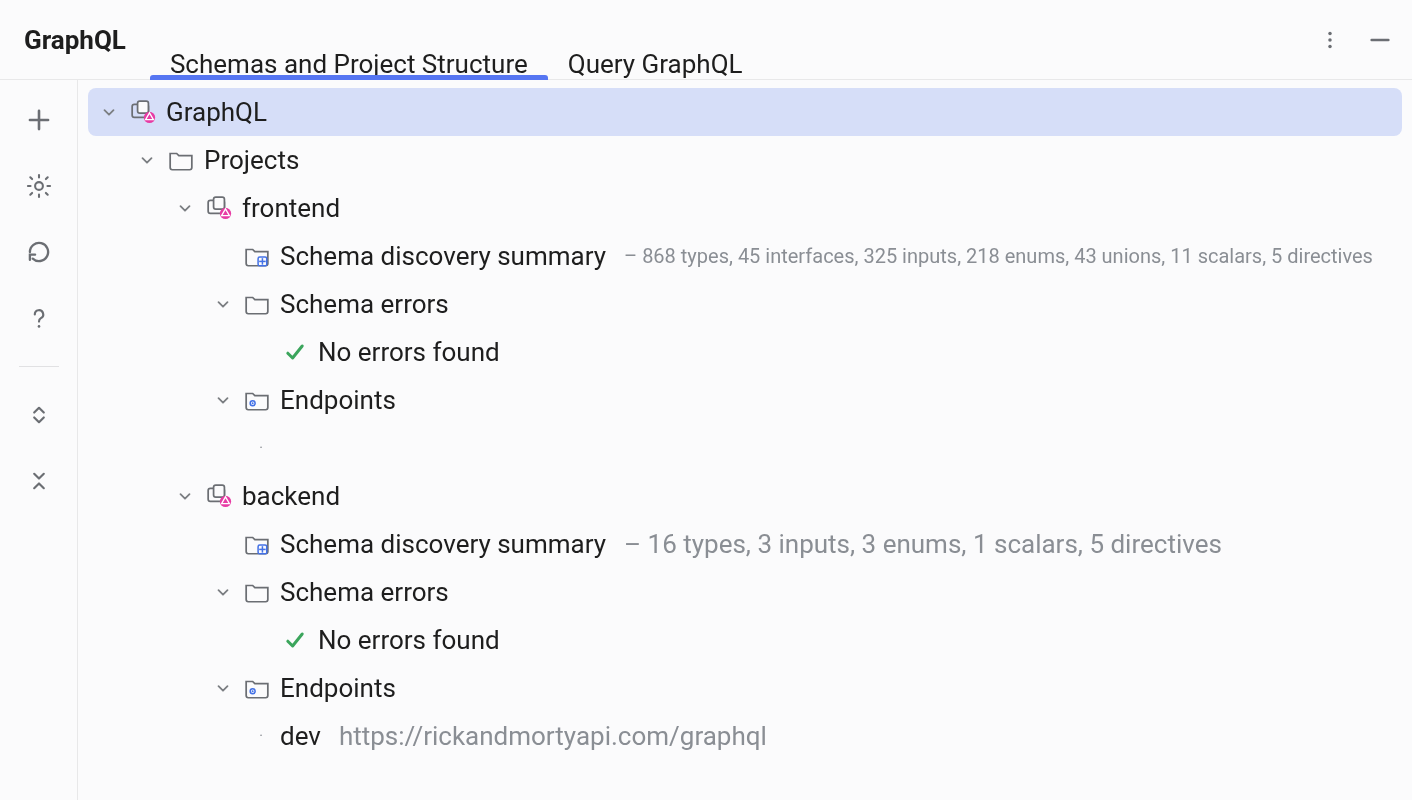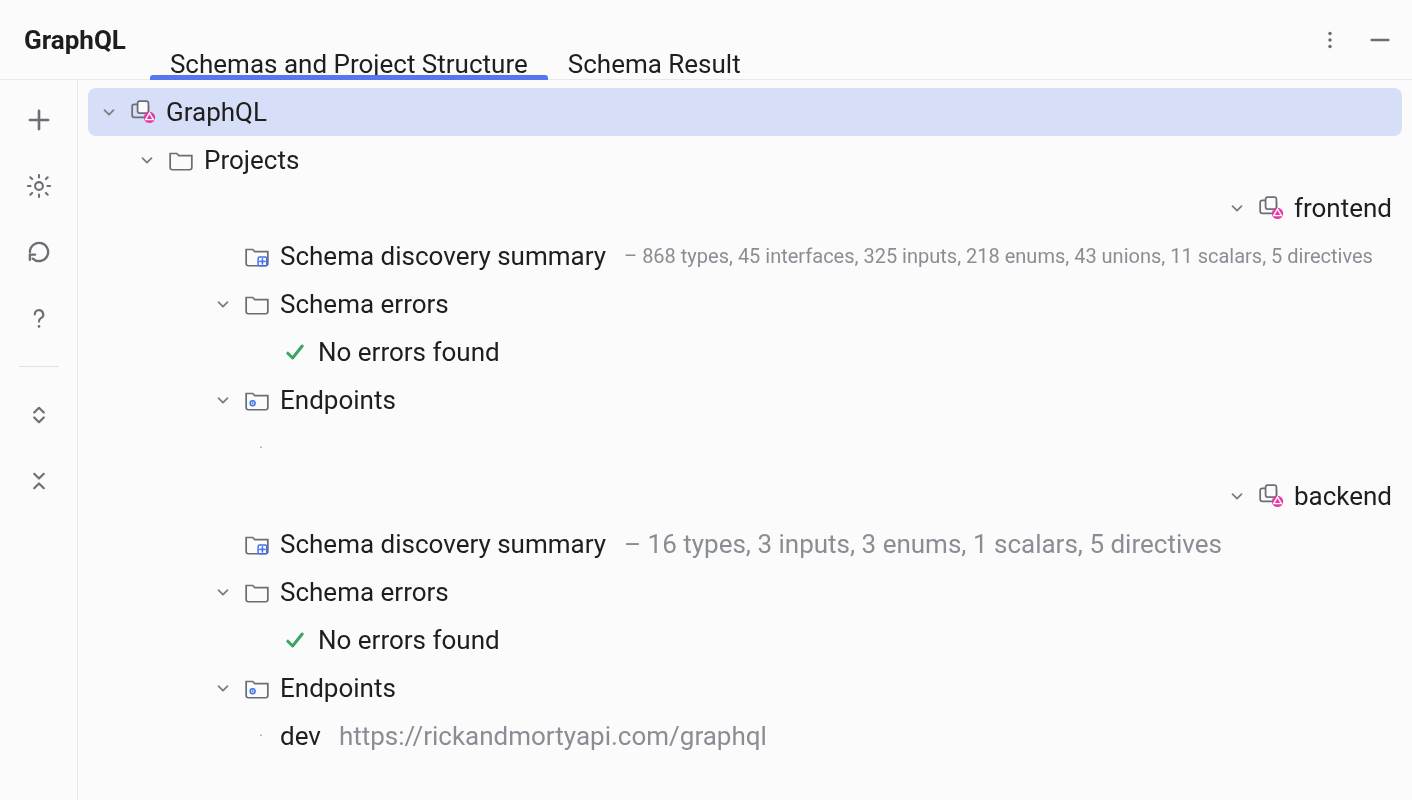--- a/index.html
+++ b/index.html
@@ -60,38 +60,38 @@
 }
 .row.selected { background: #d6def8; }
 .row .chev { width: 22px; display: flex; justify-content: center; color: #7b7e82; cursor: pointer; }
 .row .iconslot { width: 30px; display: flex; justify-content: center; }
 .row .label { white-space: nowrap; }
 .row .secondary { color: #8a8e94; margin-left: 8px; font-size: 26px; }
 .row .meta { color: #8a8e94; font-size: 20px; margin-left: 10px; }
 .row .meta-lg { color: #8a8e94; font-size: 26px; margin-left: 10px; }
 .indent-0 { padding-left: 10px; }
 .indent-1 { padding-left: 48px; }
-.indent-2 { padding-left: 86px; justify-content: flex-end; }
+.indent-2 { padding-left: 86px; }
 .indent-3 { padding-left: 124px; }
 .indent-4 { padding-left: 162px; }
 .endpoint-name { color: #1e1e1e; margin-right: 10px; }
 svg { display: block; }
 </style>
 </head>
 <body>
 
 <div class="container">
   <div class="header">
     <div class="title">GraphQL</div>
     <div class="tabs">
       <div class="tab active">
         <span>Schemas and Project Structure</span>
       </div>
       <div class="tab">
-        <span>Schema Result</span>
+        <span>Query GraphQL</span>
       </div>
     </div>
     <div class="header-actions">
       <div class="icon-btn">
         <svg width="22" height="22" viewBox="0 0 20 20">
             <circle cx="10" cy="4" r="1.6" fill="currentColor"></circle>
             <circle cx="10" cy="10" r="1.6" fill="currentColor"></circle>
             <circle cx="10" cy="16" r="1.6" fill="currentColor"></circle>
           </svg>
       </div>

